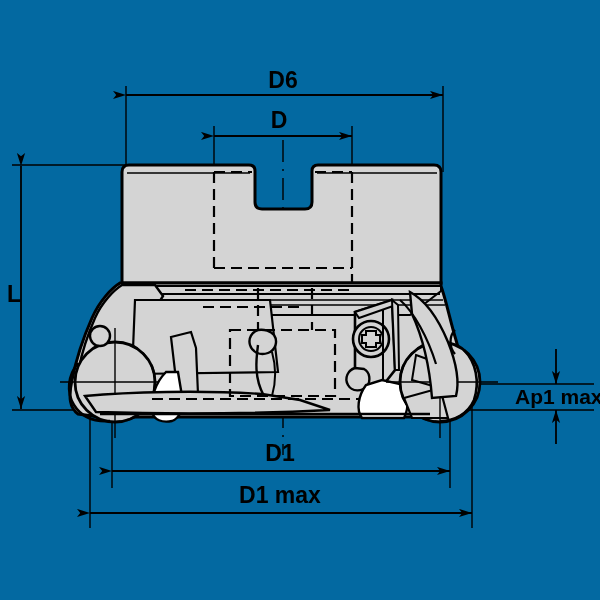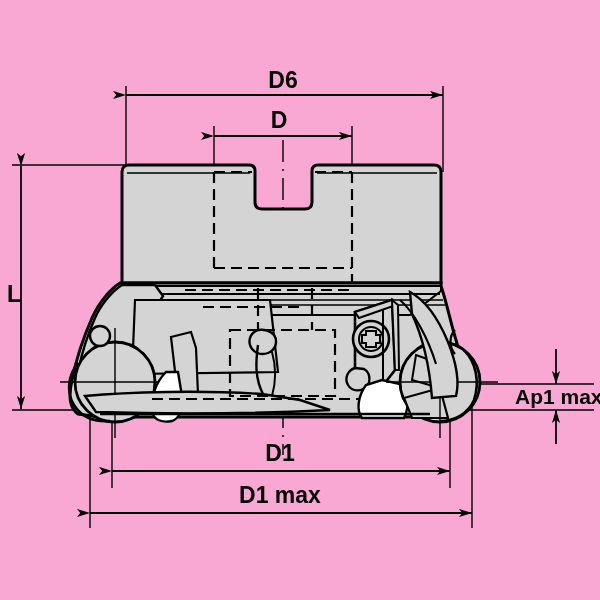--- a/index.html
+++ b/index.html
@@ -10,21 +10,21 @@
   body {
     width: 600px;
     height: 600px;
     overflow: hidden;
     font-family: "Liberation Sans", sans-serif;
   }
   #drawing-root {
     position: relative;
     width: 600px;
     height: 600px;
-    background: #f9a8d4;
+    background: #0369a1;
   }
   svg.sheet {
     display: block;
     width: 600px;
     height: 600px;
   }
   .dim-text {
     font-family: "Liberation Sans", sans-serif;
     font-size: 23px;
     font-weight: bold;

